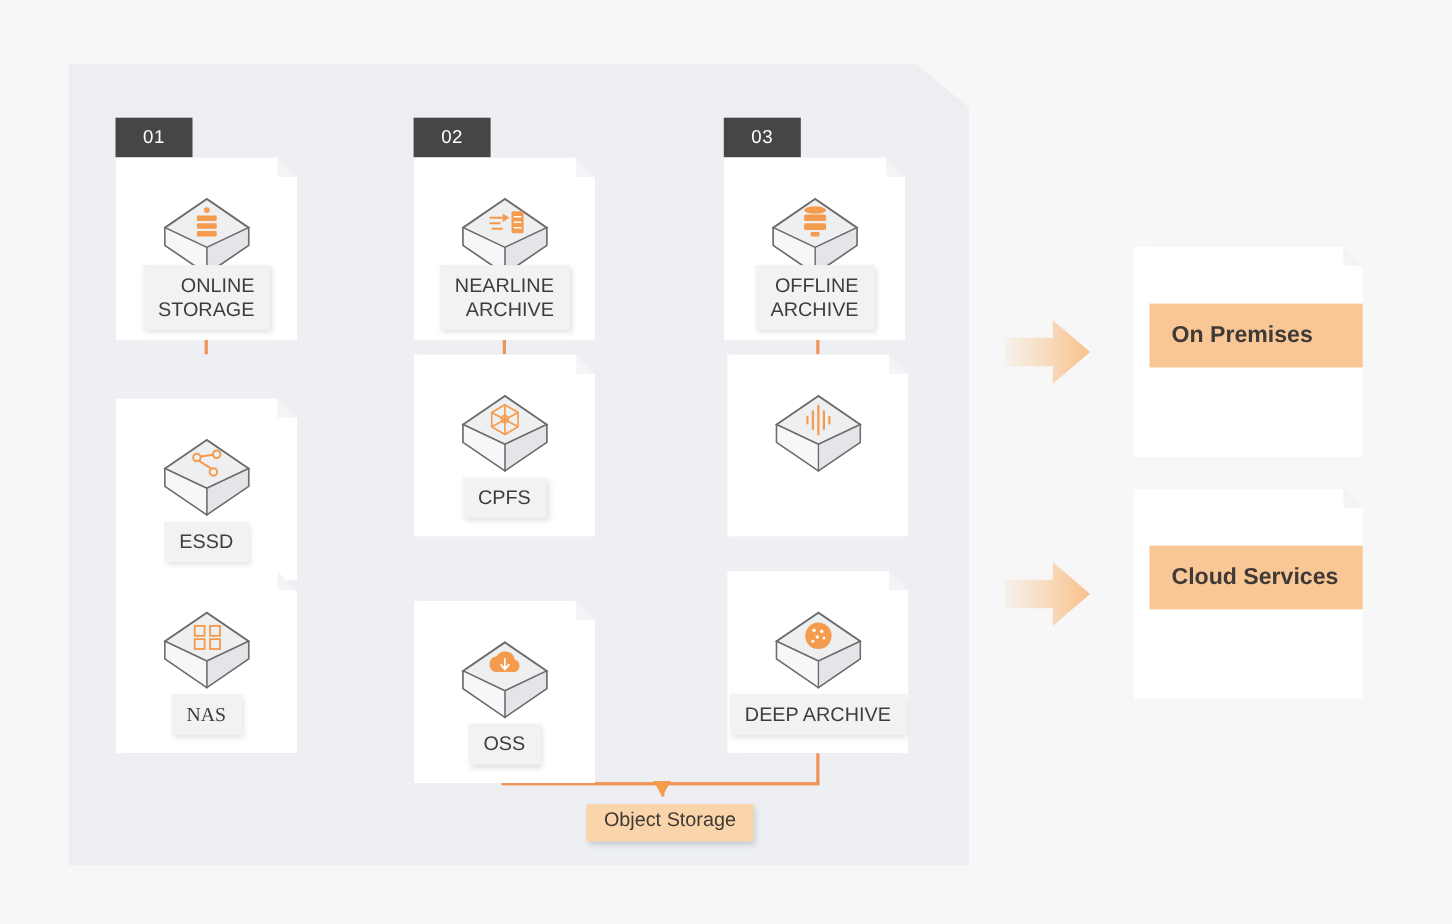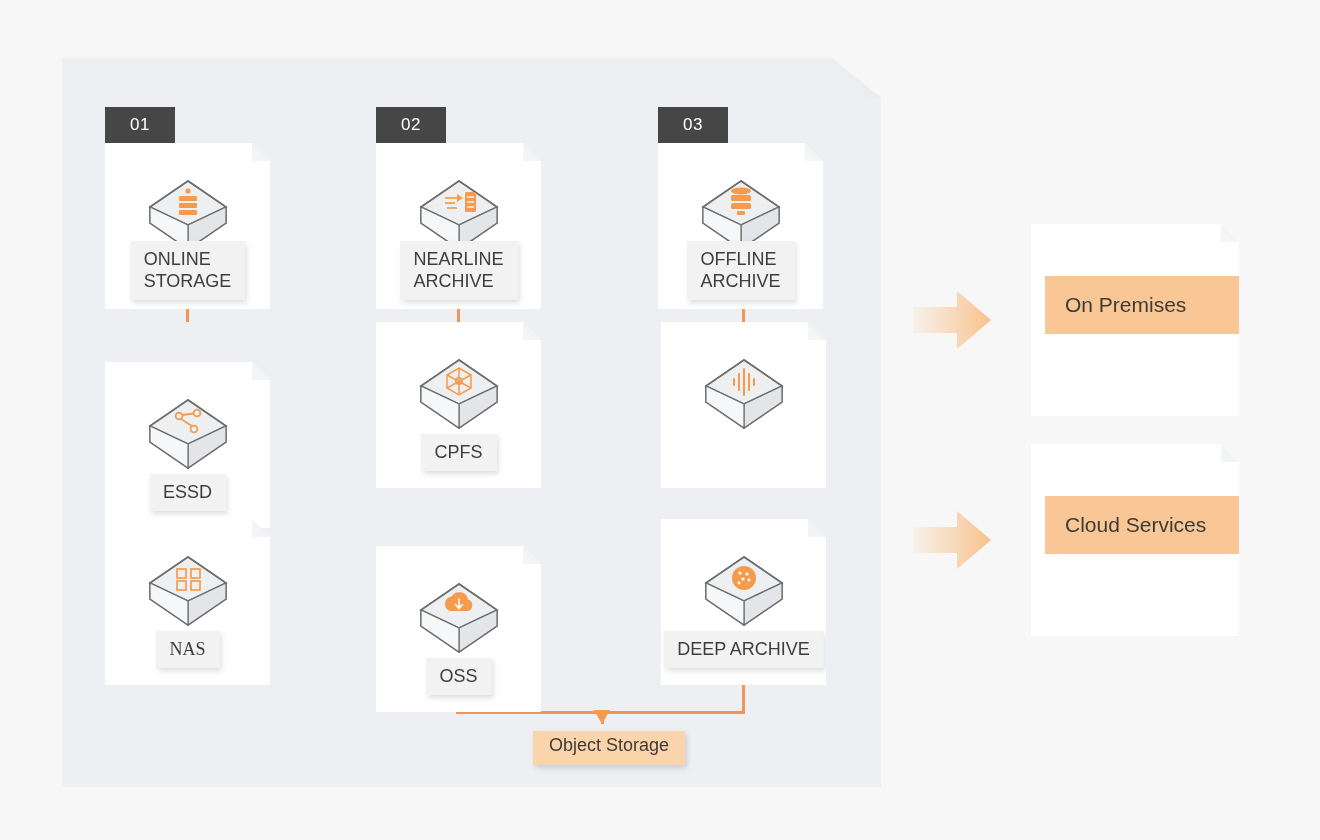--- a/index.html
+++ b/index.html
@@ -54,21 +54,21 @@
   .node .cube{
     position:absolute;left:50%;top:34px;transform:translateX(-50%);
     width:84px;height:76px;
   }
   .chip{
     position:absolute;top:112px;left:50%;transform:translateX(-50%);
     background:#f2f2f2;
     color:#3d3d3d;
     font-size:18px;
     line-height:22px;
-    text-align:left;
+    text-align:right;
     padding:7px 14px 8px;
     white-space:nowrap;
     box-shadow:2px 3px 5px rgba(120,128,140,.25);
   }
   .chip.two-line{top:98px;}
 
   
   .vline{position:absolute;width:3px;background:#f0955a;}
   .hline{position:absolute;height:3px;background:#f0955a;}
   .arrow-down{
@@ -86,21 +86,21 @@
     font-size:18px;
     padding:4px 16px 9px;
     white-space:nowrap;
     box-shadow:2px 3px 5px rgba(120,128,140,.3);
   }
 
   
   .bigarrow{position:absolute;width:78px;height:62px;}
 
   
-  .dest{width:208px;height:192px;}
+  .dest{width:208px;height:192px;font-weight:bold;}
   .dest .band{
     position:absolute;left:14px;right:0px;top:52px;height:58px;
     background:#f8c795;
     display:flex;align-items:center;
     color:#3f3a36;
     font-size:21px;
     padding-left:20px;
     box-sizing:border-box;
   }
 </style>

